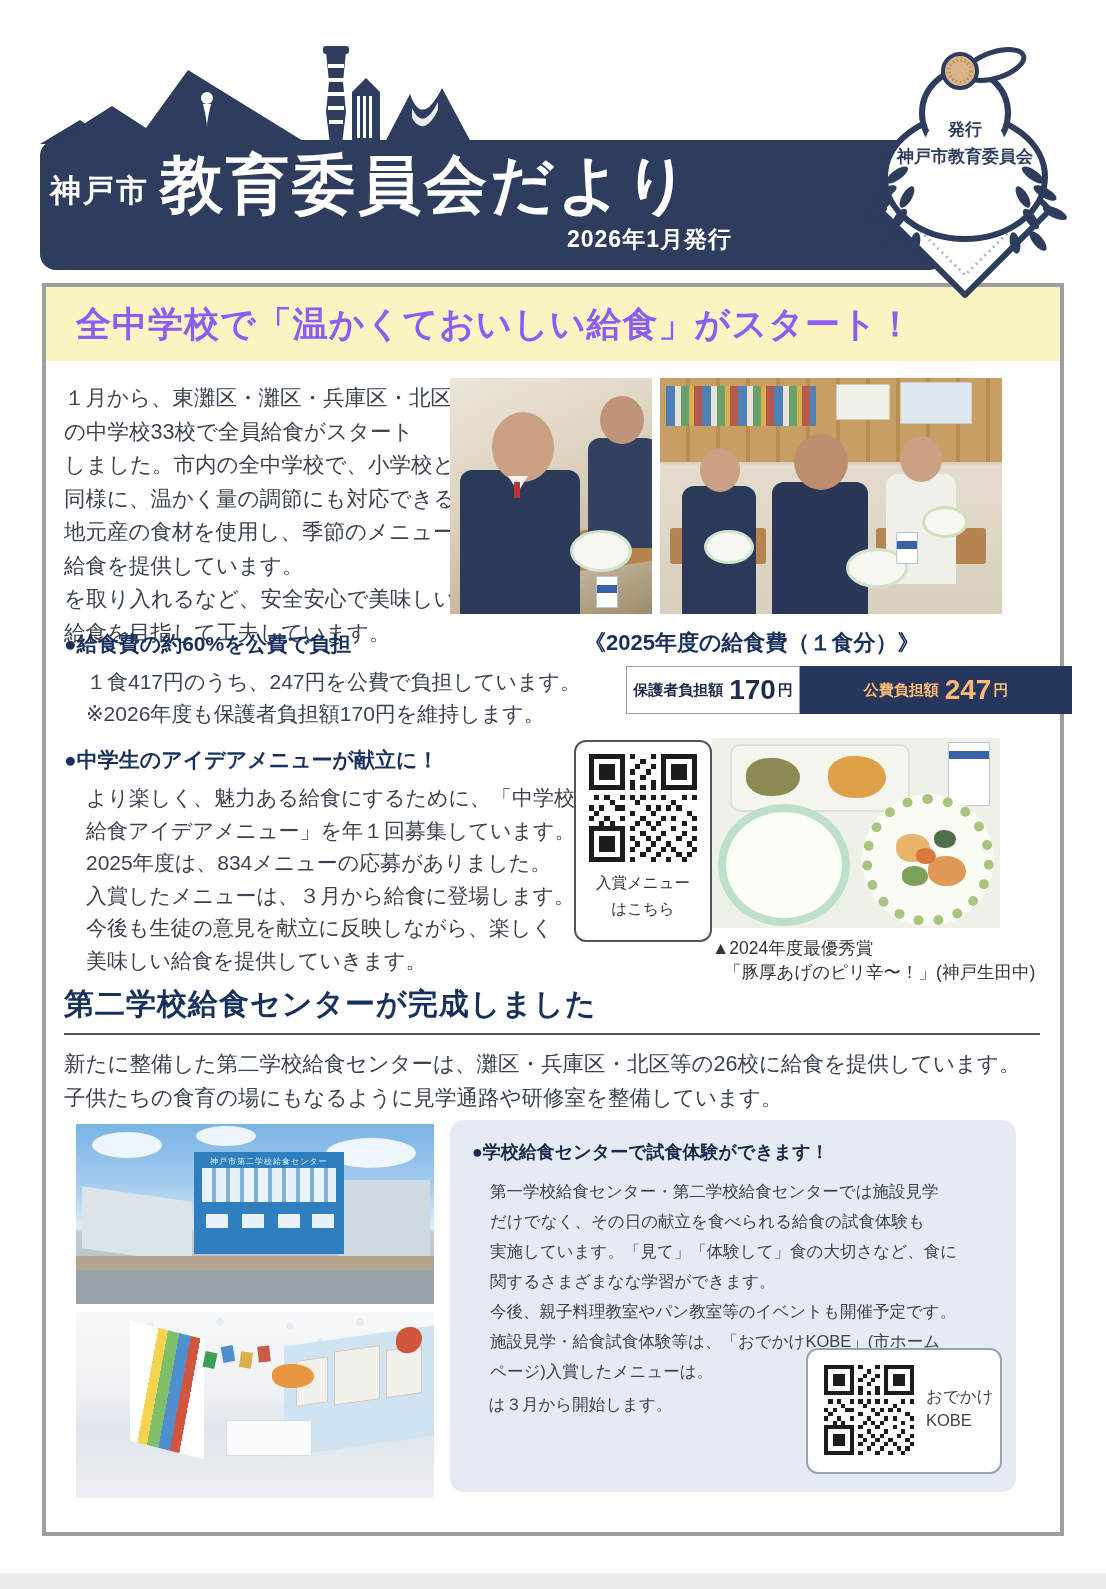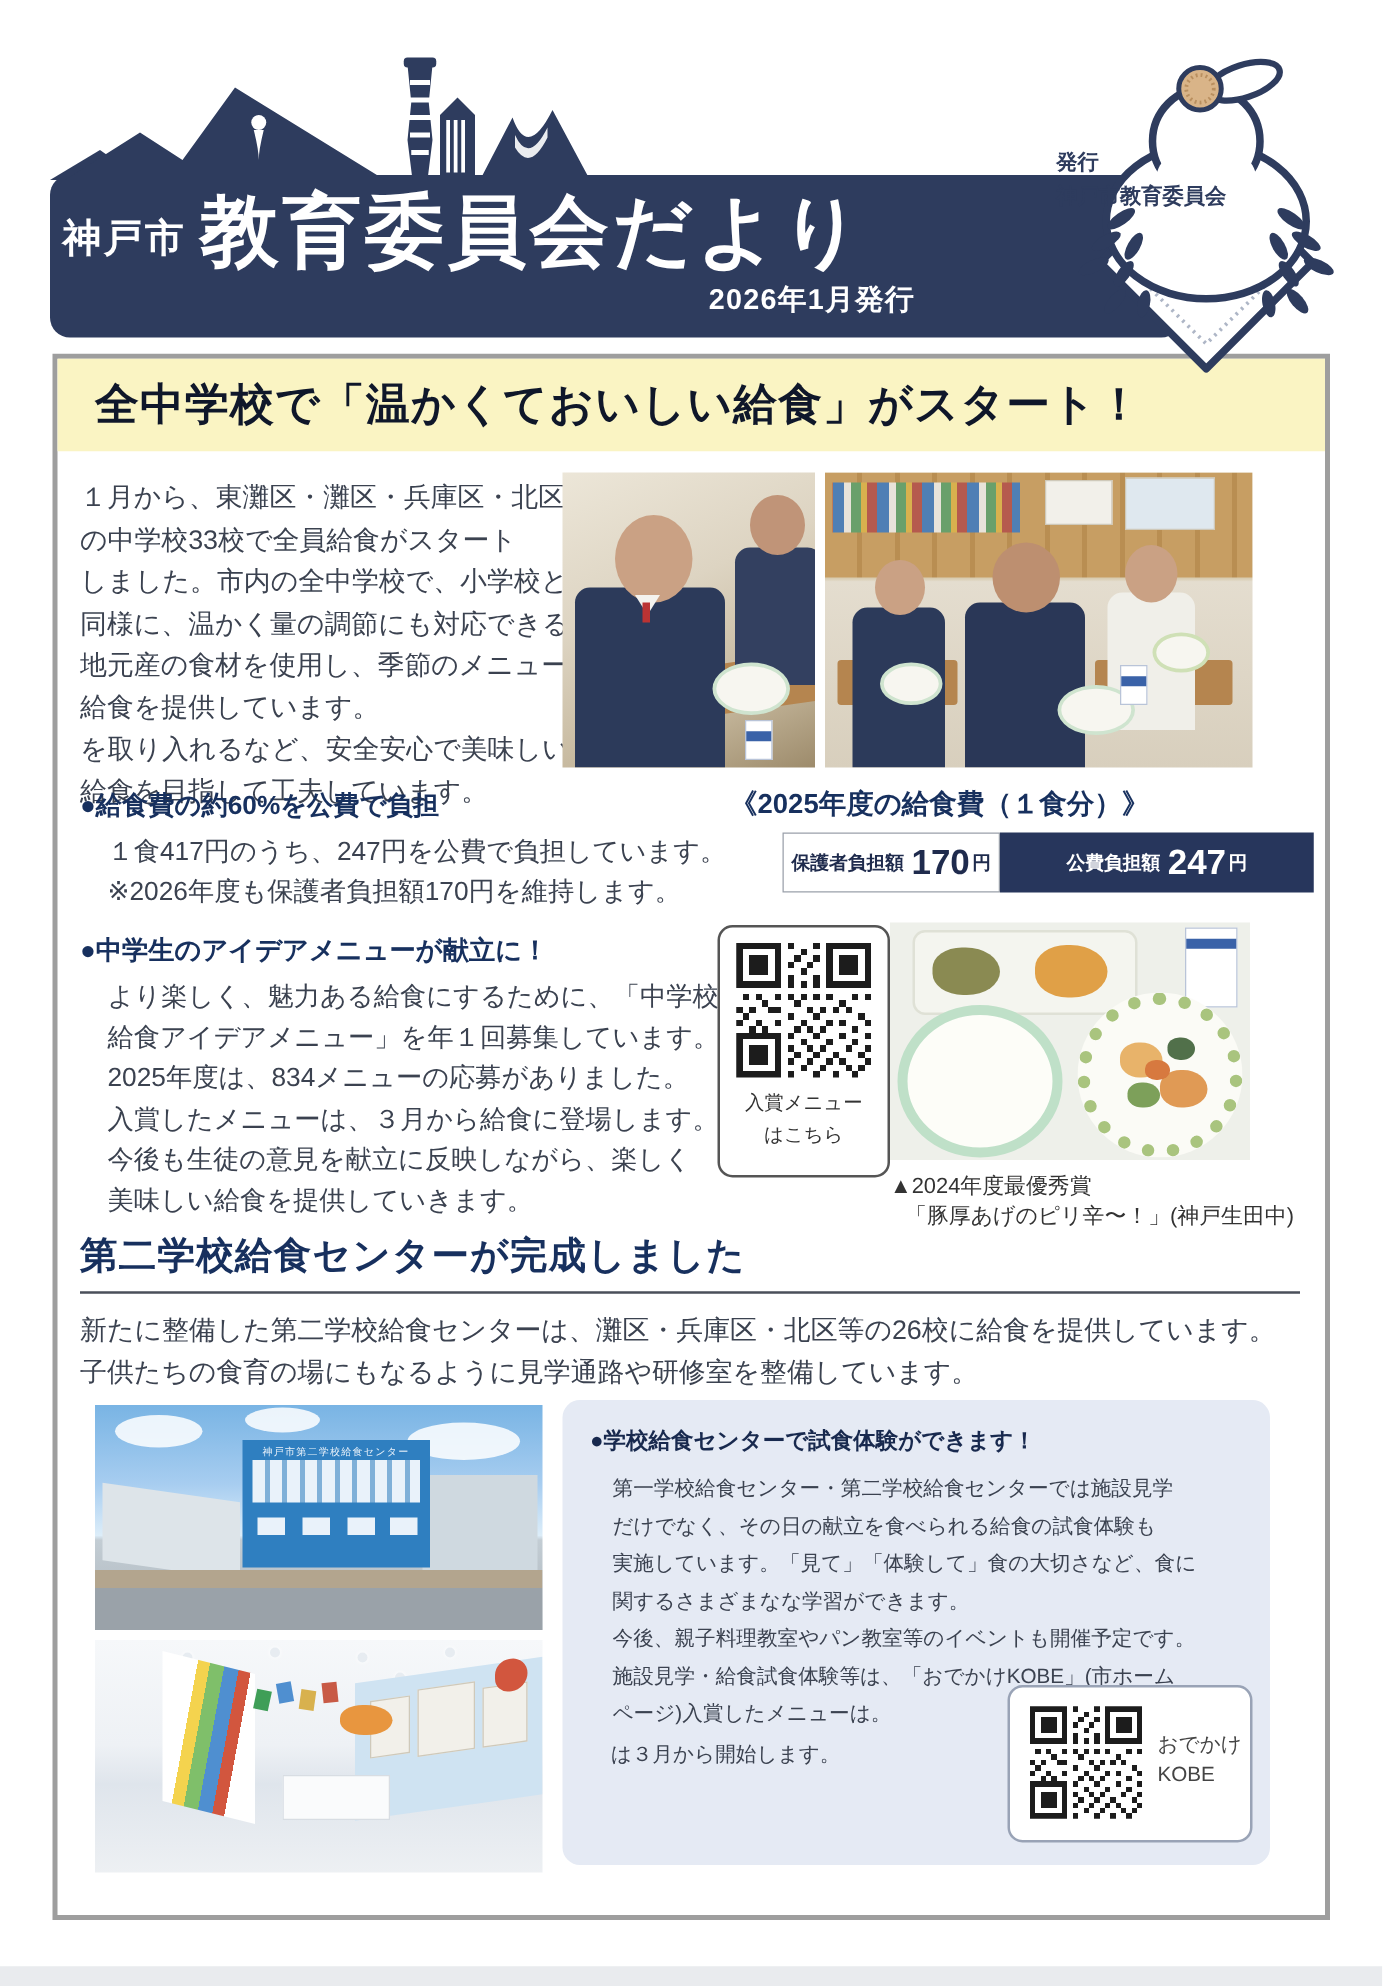--- a/index.html
+++ b/index.html
@@ -6,37 +6,37 @@
   body{width:1106px;height:1589px;font-family:"Liberation Sans","DejaVu Sans",sans-serif;}
   #page{position:relative;width:1106px;height:1589px;overflow:hidden;background:#fff;}
   .abs{position:absolute;}
   .nowrap{white-space:nowrap;}
   
   #skyline{left:40px;top:40px;z-index:1;}
   .hdr-city{left:50px;top:170px;z-index:2;color:#fff;font-weight:bold;font-size:31px;letter-spacing:2px;}
   .hdr-title{left:160px;top:142px;z-index:2;color:#fff;font-weight:bold;font-size:63px;letter-spacing:3px;}
   .hdr-date{left:567px;top:224px;z-index:2;color:#fff;font-weight:bold;font-size:23px;letter-spacing:1px;}
   #mochi{left:845px;top:25px;z-index:5;}
-  .publisher{left:845px;top:116px;width:240px;z-index:6;text-align:left;color:#2e3c5e;font-size:17px;line-height:27px;font-weight:bold;}
+  .publisher{left:845px;top:116px;width:240px;z-index:6;text-align:center;color:#2e3c5e;font-size:17px;line-height:27px;font-weight:bold;}
   
   #frame{left:42px;top:283px;width:1014px;height:1245px;border:4px solid #9e9e9e;background:#fff;box-sizing:content-box;z-index:3;}
   #frame-inner{position:absolute;left:0;top:0;width:1014px;height:1245px;}
   
   .banner{left:0;top:0;width:1014px;height:74px;background:#faf4c3;}
-  .banner-text{left:30px;top:0;line-height:74px;font-size:35px;font-weight:900;color:#0f172a;letter-spacing:1px;}
+  .banner-text{left:30px;top:0;line-height:74px;font-size:35px;font-weight:900;color:#8b5cf6;letter-spacing:1px;}
   
   .lead{left:18px;top:95px;font-size:21.5px;line-height:33.5px;color:#3b4250;}
   .h-bullet{font-size:21px;font-weight:bold;color:#17305e;}
   .body-s{font-size:21px;line-height:32px;color:#3b4250;}
   
   .price-title{left:538px;top:341px;font-size:22px;font-weight:bold;color:#17305e;}
   .price-bar{left:543px;top:379px;height:48px;display:flex;padding-left:37px;}
   .cell{display:flex;align-items:center;justify-content:center;box-sizing:border-box;}
   .cell-parent{width:174px;background:#fff;border:1px solid #9aa0aa;color:#1f2b4d;}
-  .cell-public{width:251px;background:#27365c;color:#ffffff;}
+  .cell-public{width:272px;background:#27365c;color:#fdba74;}
   .cell .lab{font-size:15px;font-weight:bold;margin-right:6px;}
   .cell .val{font-size:28px;font-weight:bold;}
   .cell .unit{font-size:15px;font-weight:bold;margin-left:2px;}
   
   .qr-card1{left:528px;top:453px;width:134px;height:198px;border:2px solid #555;border-radius:12px;background:#fff;}
   .qr-card1 svg{position:absolute;left:13px;top:12px;}
   .qr-cap{position:absolute;left:0;top:128px;width:134px;text-align:center;font-size:15.5px;line-height:26px;color:#333;}
   .photo-cap{font-size:17.5px;line-height:24px;color:#333;}
   
   .s2-title{left:18px;top:697px;font-size:30px;font-weight:bold;color:#17305e;letter-spacing:1px;}

